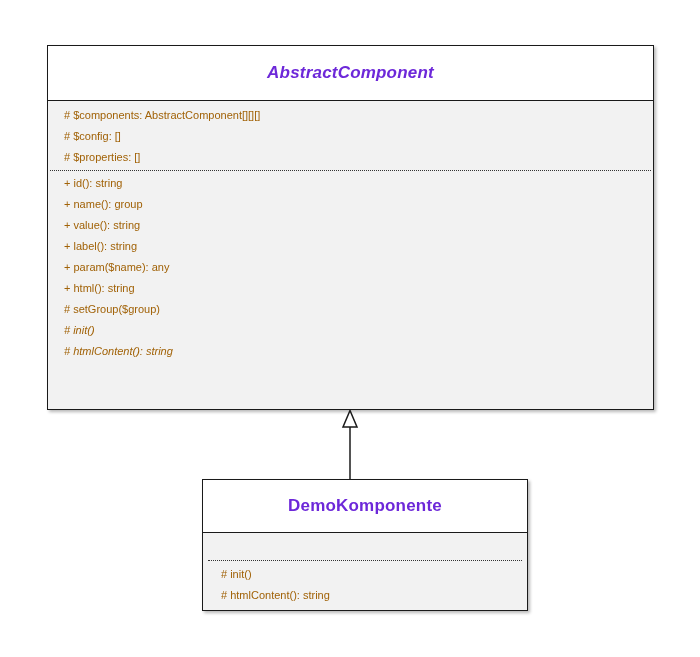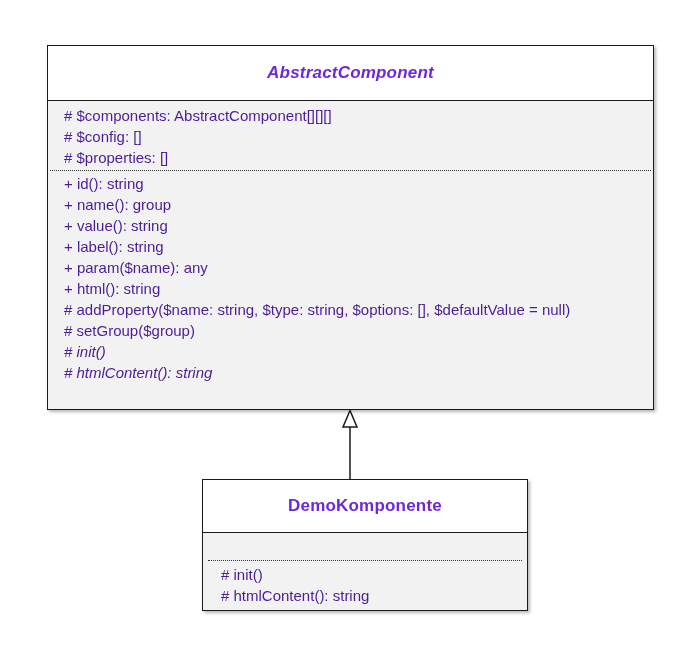--- a/index.html
+++ b/index.html
@@ -36,23 +36,23 @@
 
   .cls-abstract { left: 47px; top: 45px; width: 607px; height: 365px; }
   .cls-abstract .uml-title { height: 55px; }
 
   .cls-demo { left: 202px; top: 479px; width: 326px; height: 132px; }
   .cls-demo .uml-title { height: 53px; }
 
   .uml-body { background: #f2f2f2; }
 
   .member {
-    font-size: 15px;
+    font-size: 11px;
     line-height: 21px;
-    color: #4c1d95;
+    color: #a16207;
     white-space: nowrap;
   }
   .member.italic { font-style: italic; }
 
   .cls-abstract .uml-attrs   { padding: 4px 8px 0 16px; }
   .cls-abstract .uml-methods { padding: 2px 19px 0 16px; }
   .cls-demo .uml-attrs       { height: 27px; }
   .cls-demo .uml-methods     { padding: 3px 8px 0 18px; }
 
   .dotted-sep {
@@ -84,21 +84,20 @@
         <div class="member"># $properties: []</div>
       </div>
       <div class="dotted-sep"></div>
       <div class="uml-methods">
         <div class="member">+ id(): string</div>
         <div class="member">+ name(): group</div>
         <div class="member">+ value(): string</div>
         <div class="member">+ label(): string</div>
         <div class="member">+ param($name): any</div>
         <div class="member">+ html(): string</div>
-        <div class="member"># addProperty($name: string, $type: string, $options: [], $defaultValue = null)</div>
         <div class="member"># setGroup($group)</div>
         <div class="member italic"># init()</div>
         <div class="member italic"># htmlContent(): string</div>
       </div>
     </div>
   </div>
 
   <svg class="inherit-arrow" width="40" height="71" viewBox="0 0 40 71">
     <line x1="20" y1="17" x2="20" y2="71" stroke="#1a1a1a" stroke-width="1.5"></line>
     <polygon points="20,1.5 13,18 27,18" fill="#ffffff" stroke="#1a1a1a" stroke-width="1.5"></polygon>

